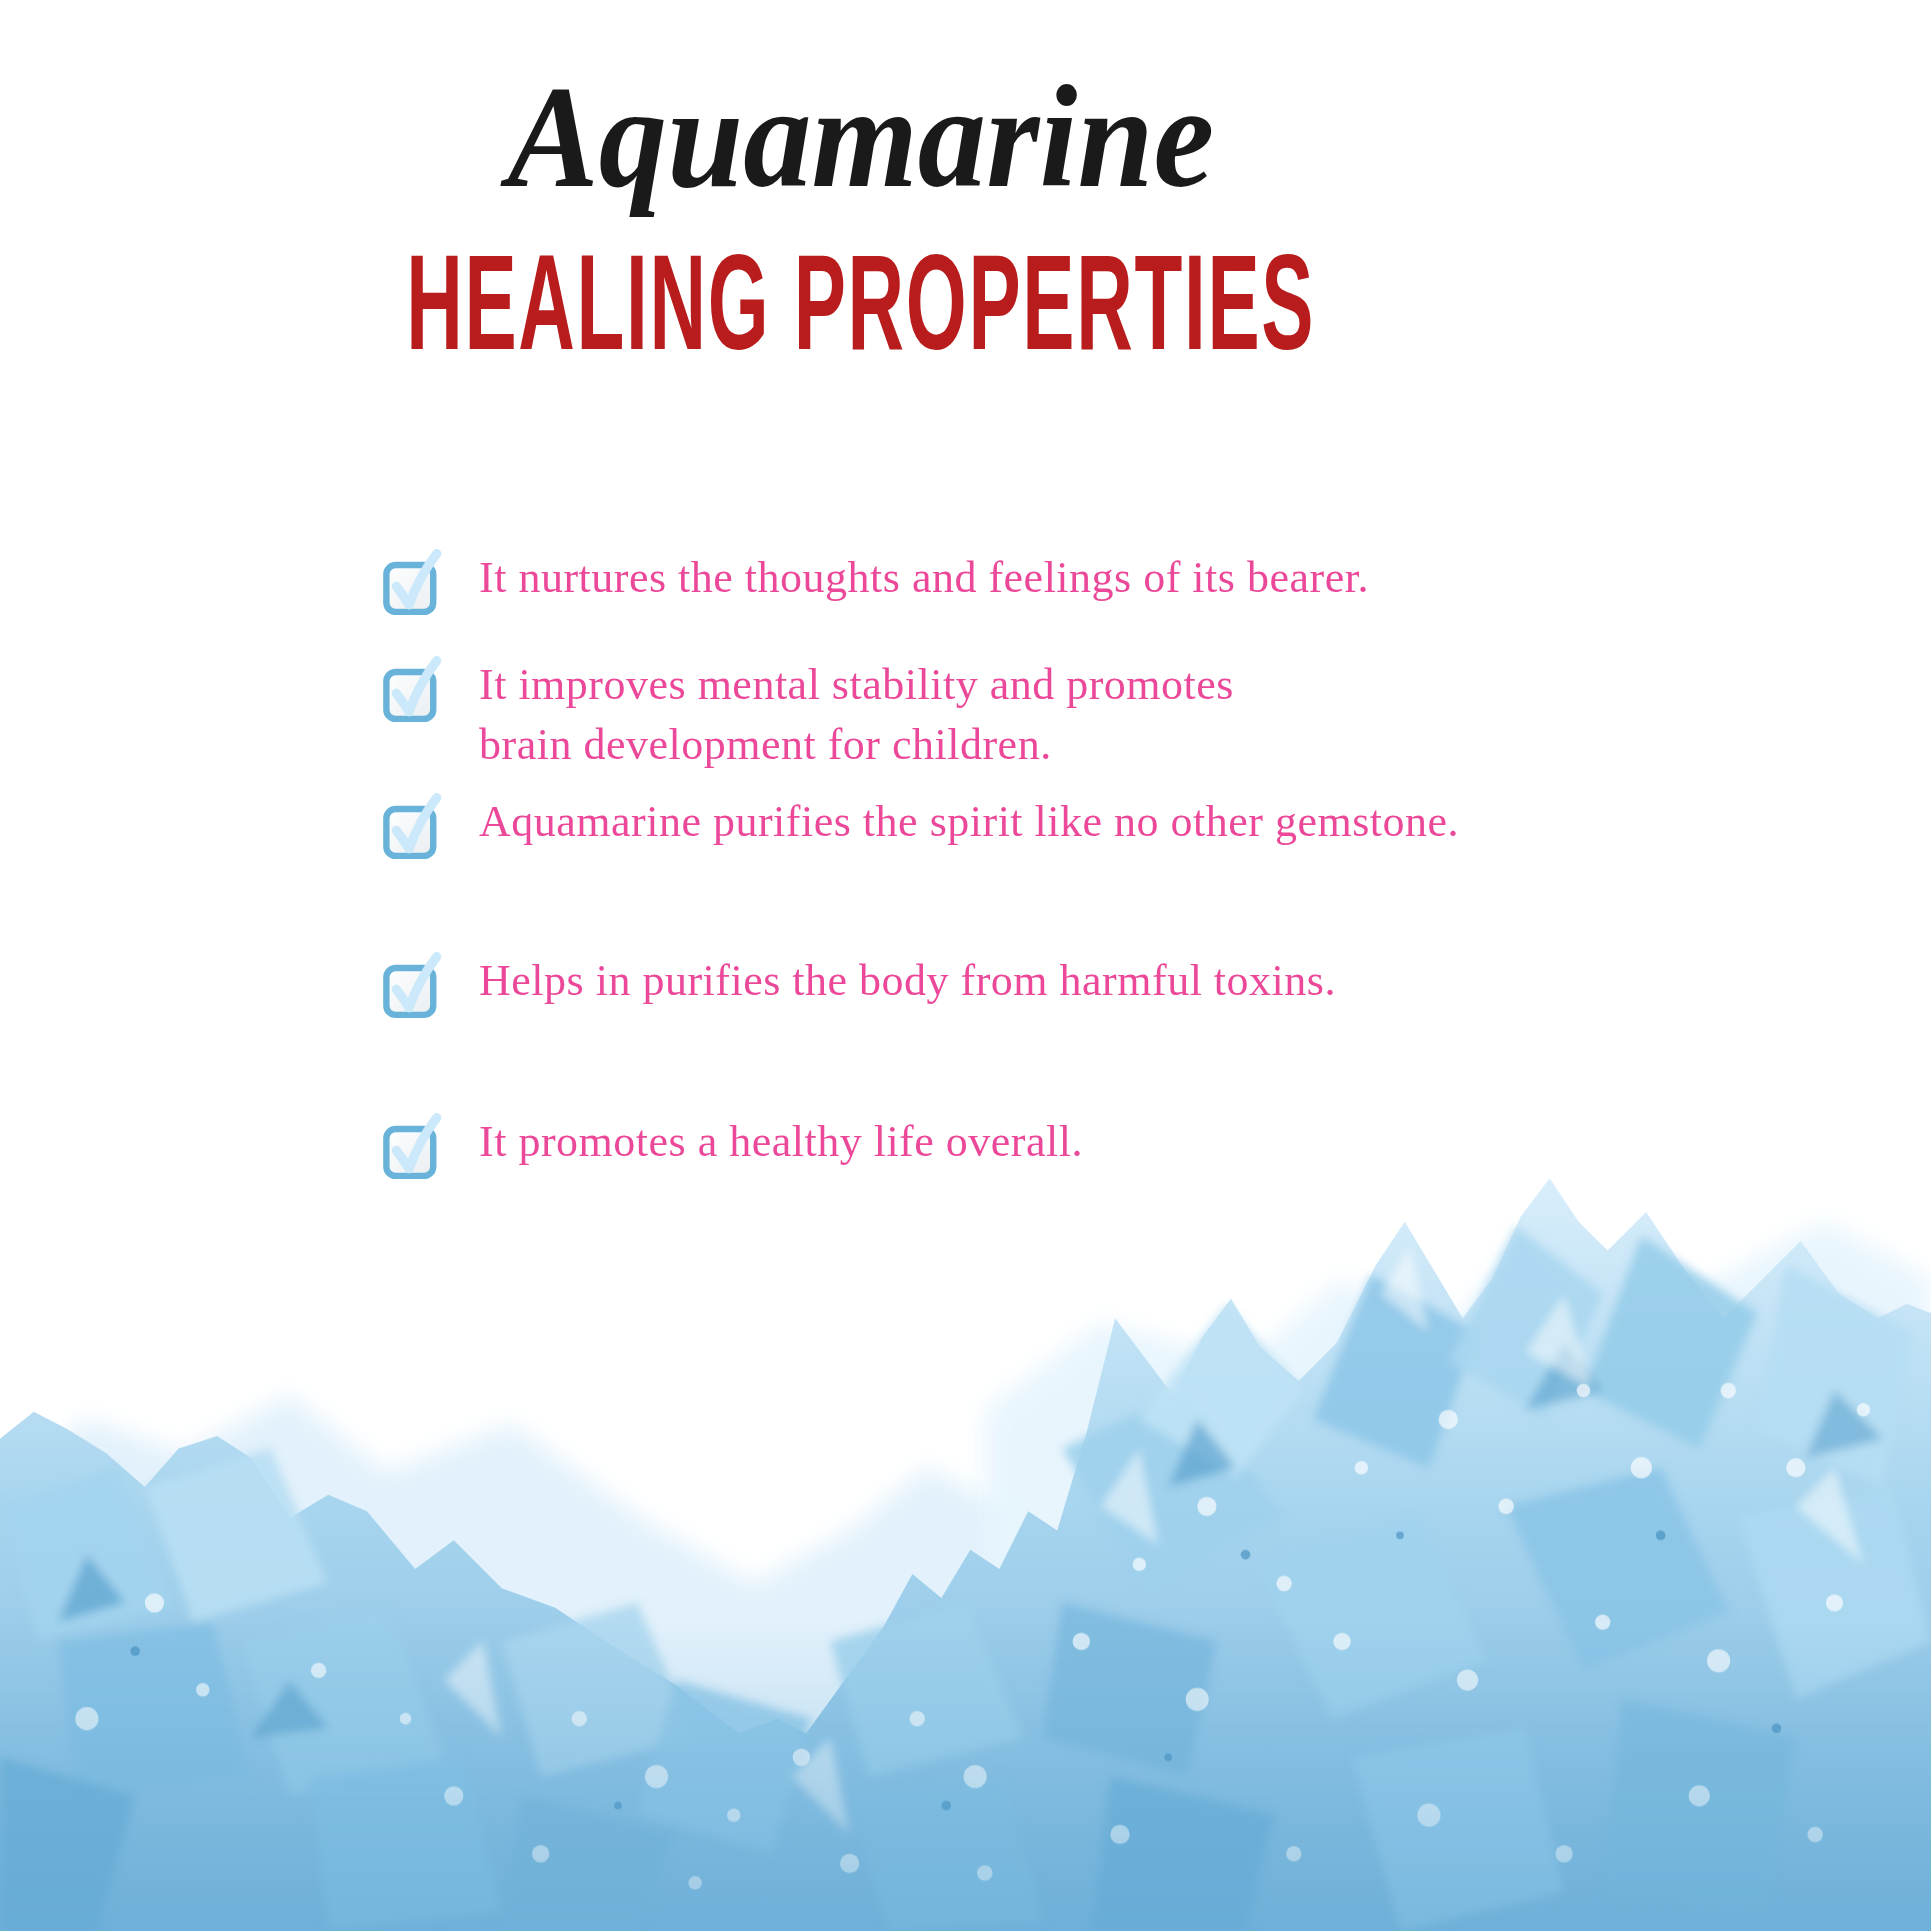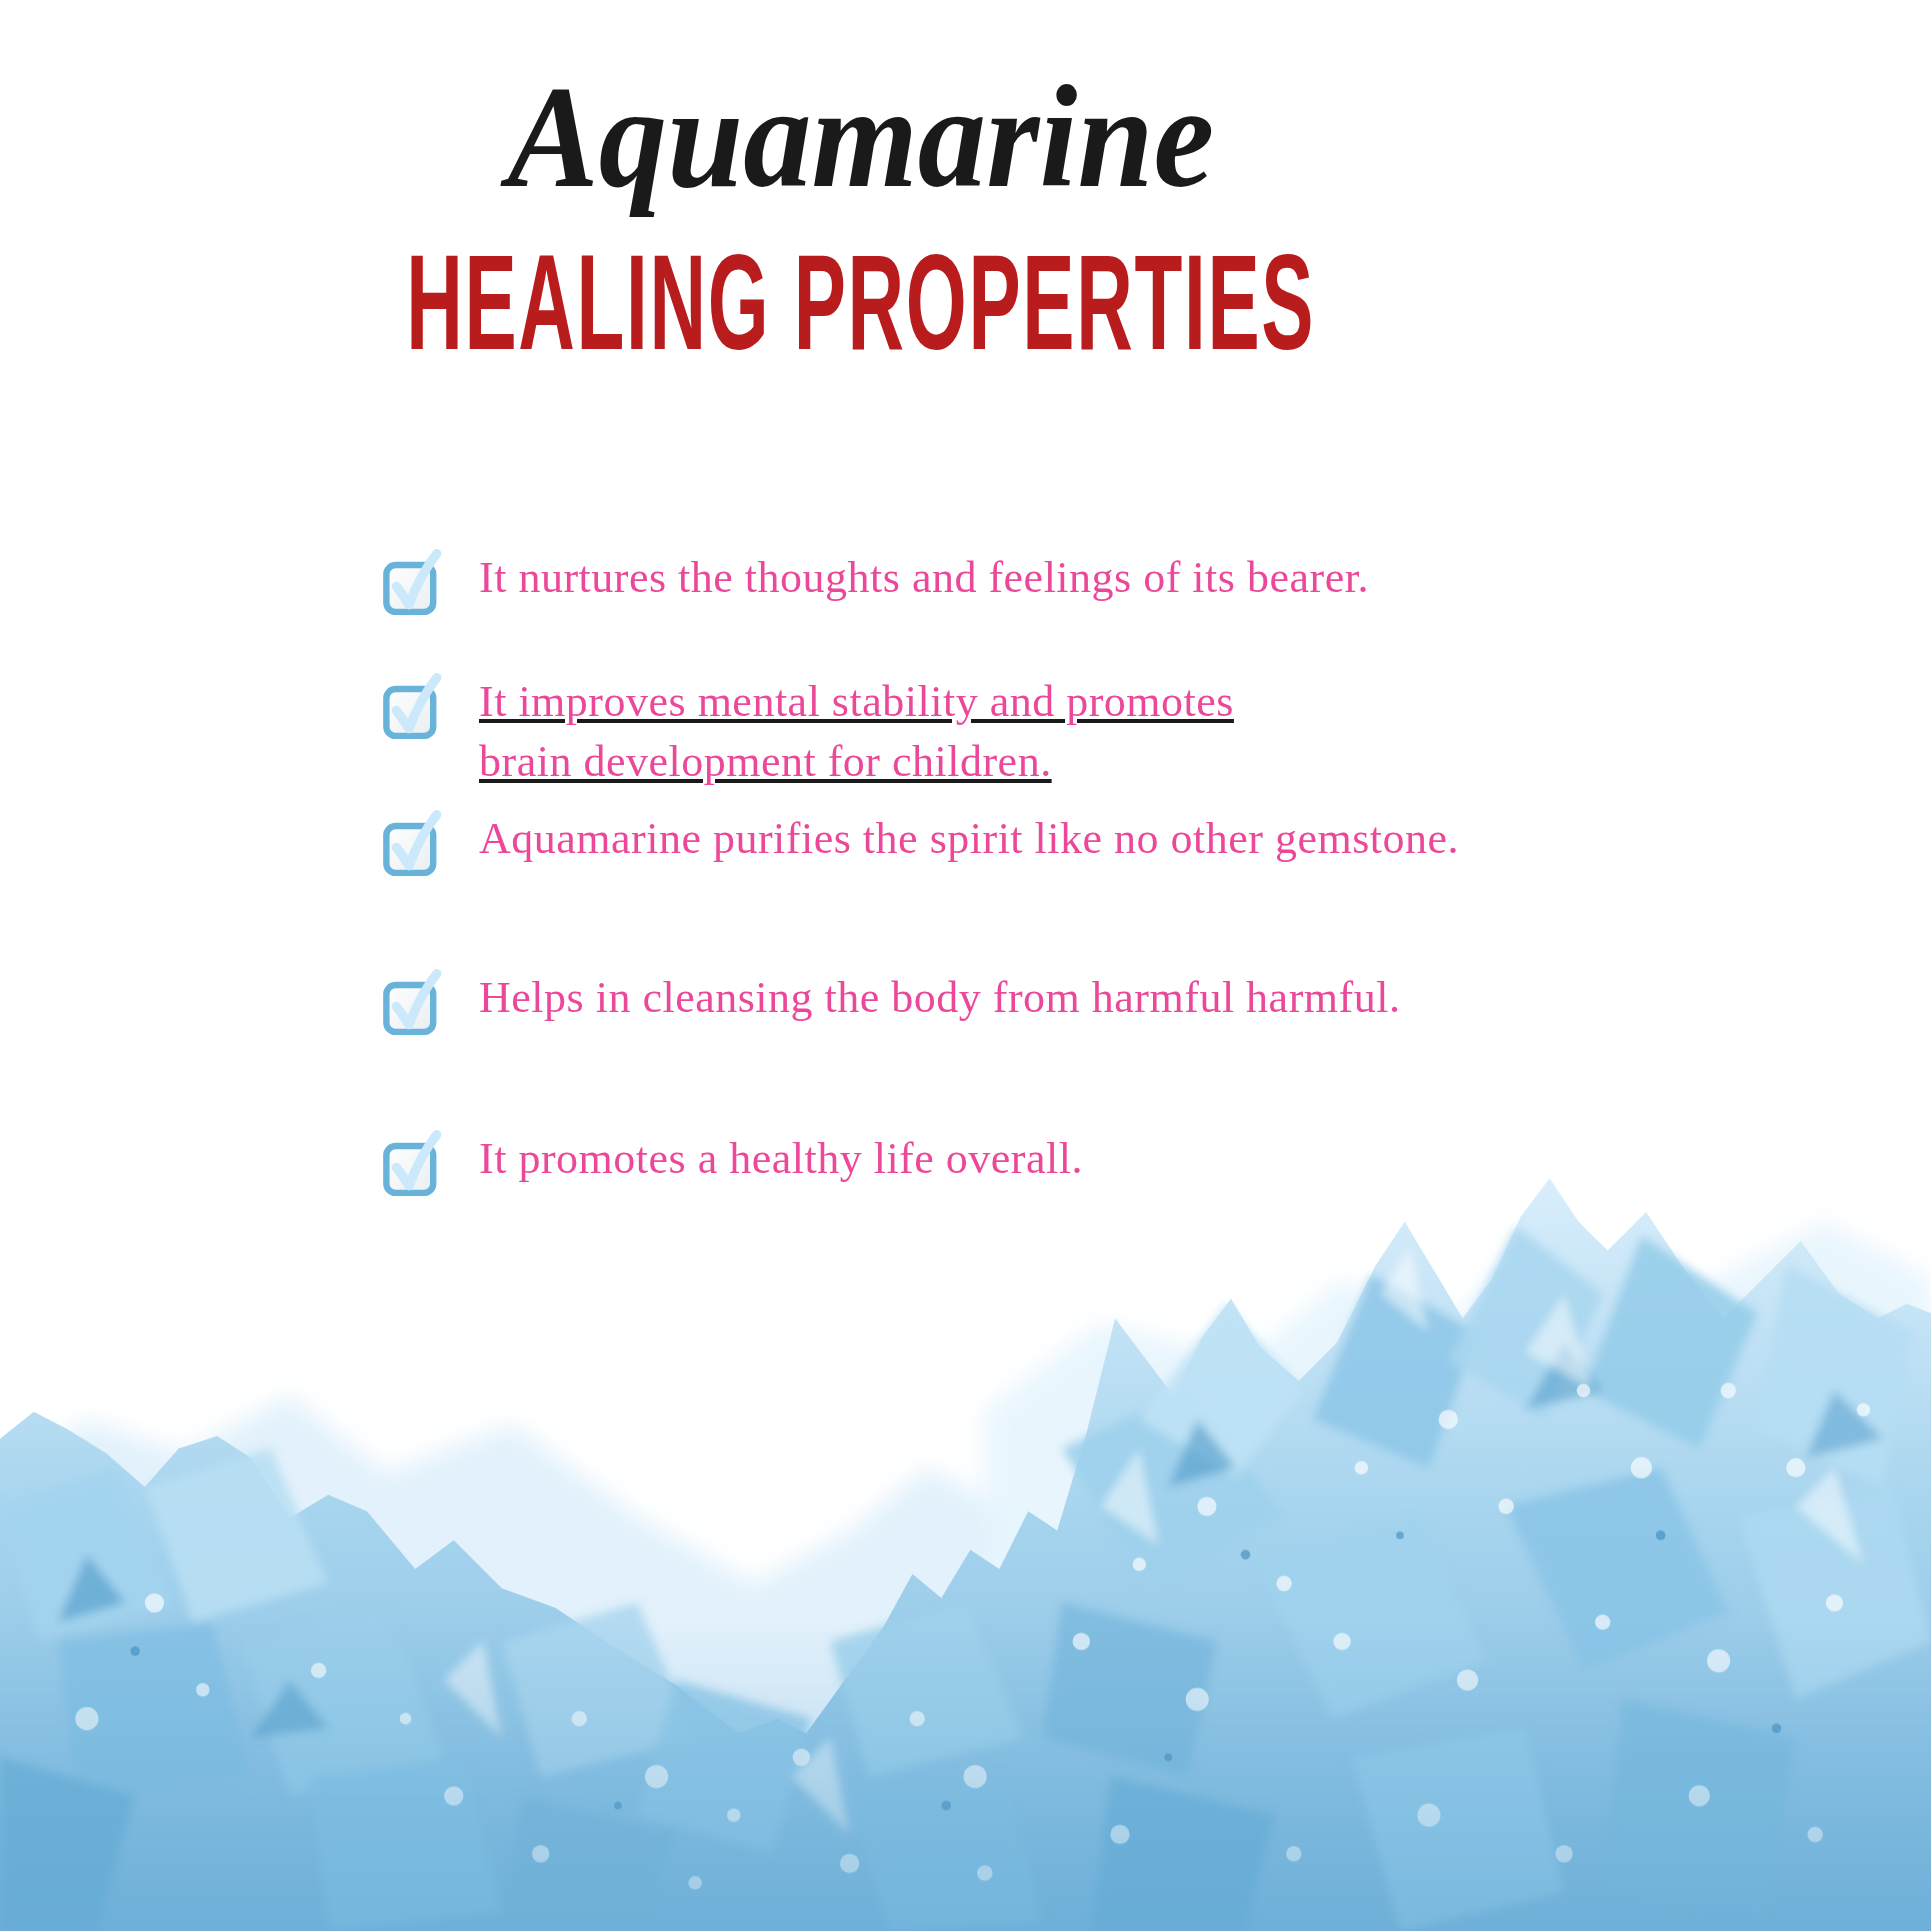--- a/index.html
+++ b/index.html
@@ -14,21 +14,21 @@
     font-family:"Liberation Serif",serif;
   }
   .title>span{display:inline-block;transform:scaleX(.93);transform-origin:center;}
   .subtitle{
     margin:17.4px 0 0 0;font-weight:700;font-size:135px;line-height:1;
     font-family:"Liberation Sans",sans-serif;color:#b91c1c;
   }
   .subtitle>span{display:inline-block;transform:scaleX(.58);transform-origin:center;letter-spacing:2.9px;white-space:nowrap;}
   .list{position:absolute;left:375px;top:548px;width:1284px;margin:0;padding:0;list-style:none;}
   .item{display:flex;align-items:flex-start;}
-  .item:nth-child(2){margin-top:53px;text-decoration:underline;}
+  .item:nth-child(2){margin-top:36px;}
   .item:nth-child(3){margin-top:17px;}
   .item:nth-child(4){margin-top:88px;}
   .item:nth-child(5){margin-top:90px;}
   .check{flex:0 0 71px;width:71px;height:71px;margin-right:33px;}
   .check svg{width:71px;height:71px;display:block;overflow:visible;}
   .itext{
     font-size:44px;line-height:60px;letter-spacing:0.5px;white-space:pre-line;
     font-family:"Liberation Serif",serif;color:#ec4899;
   }
   .ice{position:absolute;left:0;bottom:0;width:1931px;height:830px;}
@@ -79,21 +79,21 @@
       </span>
       <span class="itext">Aquamarine purifies the spirit like no other gemstone.</span>
     </li>
     <li class="item">
       <span class="check">
         <svg viewBox="0 0 100 100" aria-hidden="true">
           <rect x="16" y="24" width="66" height="66" rx="13" fill="url(#bx)" stroke="#69b3da" stroke-width="9"></rect>
           <path d="M30,54 C37,63 43,72 48,80 C56,58 70,30 87,8" fill="none" stroke="#cbe9fa" stroke-width="13" stroke-linecap="round" stroke-linejoin="round"></path>
         </svg>
       </span>
-      <span class="itext">Helps in cleansing the body from harmful harmful.</span>
+      <span class="itext">Helps in purifies the body from harmful toxins.</span>
     </li>
     <li class="item">
       <span class="check">
         <svg viewBox="0 0 100 100" aria-hidden="true">
           <rect x="16" y="24" width="66" height="66" rx="13" fill="url(#bx)" stroke="#69b3da" stroke-width="9"></rect>
           <path d="M30,54 C37,63 43,72 48,80 C56,58 70,30 87,8" fill="none" stroke="#cbe9fa" stroke-width="13" stroke-linecap="round" stroke-linejoin="round"></path>
         </svg>
       </span>
       <span class="itext">It promotes a healthy life overall.</span>
     </li>

